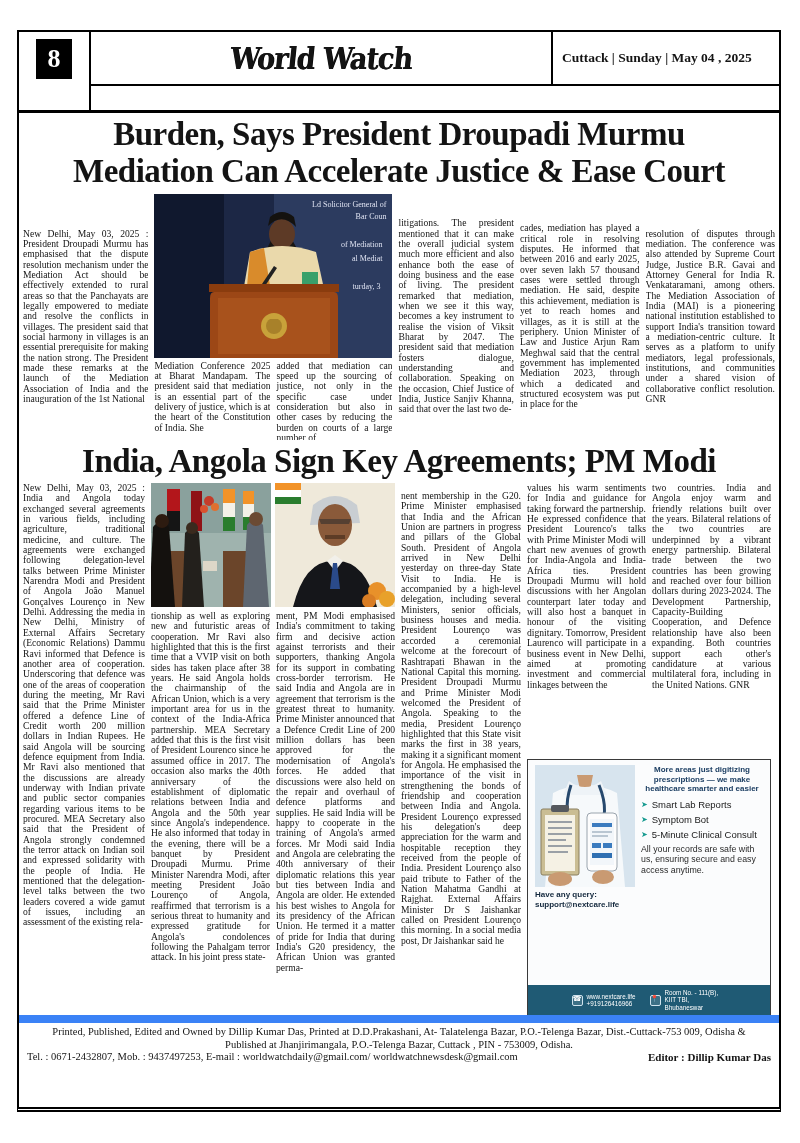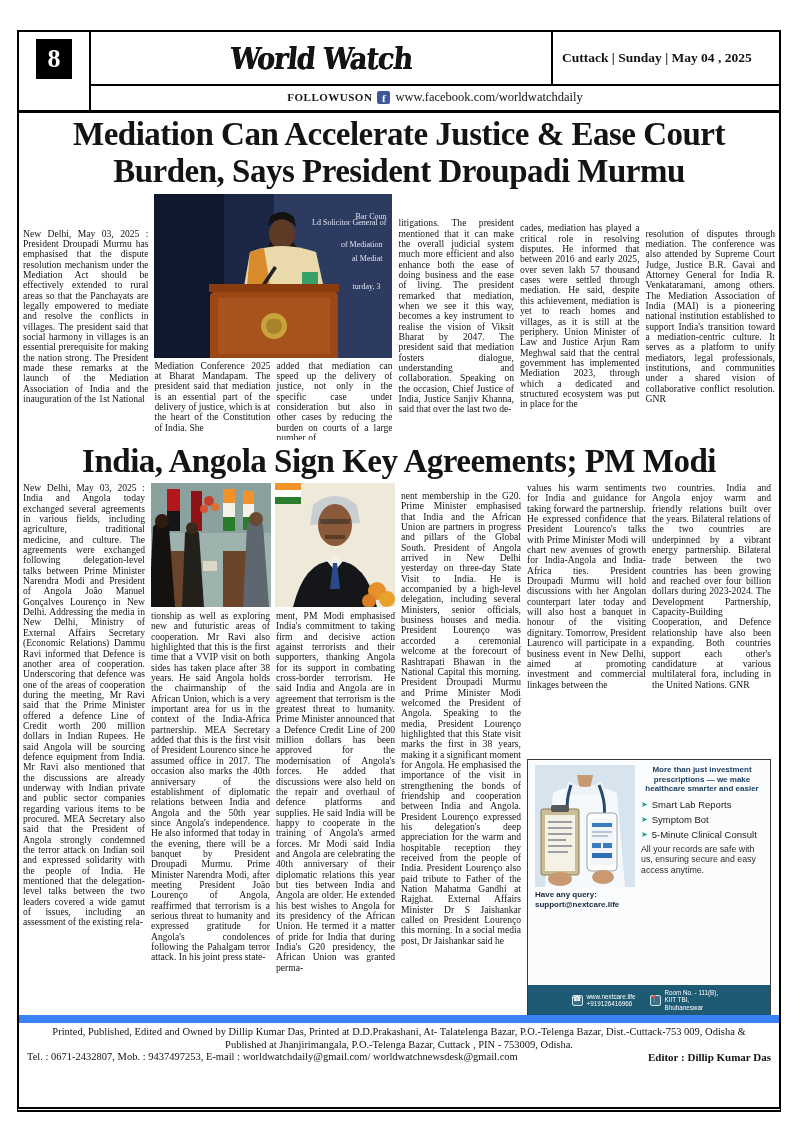--- a/index.html
+++ b/index.html
@@ -81,31 +81,26 @@
       <div class="h-left">
         <div class="pagenum">8</div>
       </div>
       <div class="h-main">
         <div class="h-row1">
           <div class="h-logo-cell">
             <div class="masthead">World Watch</div>
           </div>
           <div class="h-date-cell">Cuttack | Sunday | May 04 , 2025</div>
         </div>
-        <div class="h-row2">
-          <span class="follow">FOLLOWUSON</span>
-          <span class="fbicon">f</span>
-          <span class="fburl">www.facebook.com/worldwatchdaily</span>
-        </div>
       </div>
     </div>
 
     <div class="headline">
+      <span class="hl">Burden, Says President Droupadi Murmu</span>
       <span class="hl">Mediation Can Accelerate Justice &amp; Ease Court</span>
-      <span class="hl">Burden, Says President Droupadi Murmu</span>
     </div>
 
     <div class="cols cols1">
       <div class="col a1c1">New Delhi, May 03, 2025 : President Droupadi Murmu has emphasised that the dispute resolution mechanism under the Mediation Act should be effectively extended to rural areas so that the Panchayats are legally empowered to mediate and resolve the conflicts in villages. The president said that social harmony in villages is an essential prerequisite for making the nation strong. The President made these remarks at the launch of the Mediation Association of India and the inauguration of the 1st National</div>
 
       <div class="a1mid">
         <div class="photo-wrap">
           <svg width="238" height="164" viewBox="0 0 238 164">
             <rect x="0" y="0" width="238" height="164" fill="#1c2745"></rect>
             <rect x="120" y="0" width="118" height="164" fill="#3a4c74" opacity="0.55"></rect>
@@ -117,29 +112,29 @@
             <path d="M96 58 l14 -4 8 50 -26 0 z" fill="#d98b2b"></path>
             <rect x="148" y="78" width="16" height="14" fill="#39a06a"></rect>
             <path d="M120 72 l-16 24 3 2 16 -24 z" fill="#222"></path>
             <rect x="55" y="90" width="130" height="8" fill="#8a3c0e"></rect>
             <path d="M60 98 h120 q4 0 4 6 v60 h-128 v-60 q0 -6 4 -6 z" fill="#9c4716"></path>
             <rect x="64" y="104" width="112" height="56" fill="#a8521c"></rect>
             <circle cx="120" cy="132" r="13" fill="#c8a23a"></circle>
             <circle cx="120" cy="132" r="8" fill="#a8812a"></circle>
             <rect x="116" y="120" width="8" height="5" fill="#c8a23a"></rect>
           </svg>
-          <span class="backdrop-line" style="right:6px; top:24px;">Ld Solicitor General of</span>
+          <span class="backdrop-line" style="right:6px; top:6px;">Ld Solicitor General of</span>
           <span class="backdrop-line" style="right:6px; top:18px;">Bar Coun</span>
           <span class="backdrop-line" style="right:10px; top:46px;">of Mediation</span>
           <span class="backdrop-line" style="right:10px; top:60px;">al Mediat</span>
           <span class="backdrop-line" style="right:12px; top:88px;">turday, 3</span>
         </div>
         <div class="undercols">
           <div class="col">Mediation Conference 2025 at Bharat Mandapam. The president said that mediation is an essential part of the delivery of justice, which is at the heart of the Constitution of India. She</div>
-          <div class="col">added that mediation can speed up the delivery of justice, not only in the specific case under consideration but also in other cases by reducing the burden on courts of a large number of</div>
+          <div class="col">added that mediation can speed up the sourcing of justice, not only in the specific case under consideration but also in other cases by reducing the burden on courts of a large number of</div>
         </div>
       </div>
 
       <div class="col a1c3">litigations. The president mentioned that it can make the overall judicial system much more efficient and also enhance both the ease of doing business and the ease of living. The president remarked that mediation, when we see it this way, becomes a key instrument to realise the vision of Viksit Bharat by 2047. The president said that mediation fosters dialogue, understanding and collaboration. Speaking on the occasion, Chief Justice of India, Justice Sanjiv Khanna, said that over the last two de-</div>
       <div class="col a1c4">cades, mediation has played a critical role in resolving disputes. He informed that between 2016 and early 2025, over seven lakh 57 thousand cases were settled through mediation. He said, despite this achievement, mediation is yet to reach homes and villages, as it is still at the periphery. Union Minister of Law and Justice Arjun Ram Meghwal said that the central government has implemented Mediation 2023, through which a dedicated and structured ecosystem was put in place for the</div>
       <div class="col a1c5">resolution of disputes through mediation. The conference was also attended by Supreme Court Judge, Justice B.R. Gavai and Attorney General for India R. Venkataramani, among others. The Mediation Association of India (MAI) is a pioneering national institution established to support India's transition toward a mediation-centric culture. It serves as a platform to unify mediators, legal professionals, institutions, and communities under a shared vision of collaborative conflict resolution. GNR</div>
     </div>
 
     <div class="headline">
       <span class="hl">India, Angola Sign Key Agreements; PM Modi</span>
@@ -236,21 +231,21 @@
                 <rect x="57" y="66" width="20" height="2" fill="#b9c6d2"></rect>
                   <rect x="57" y="70" width="16" height="2" fill="#b9c6d2"></rect>
                 <rect x="57" y="78" width="9" height="5" fill="#3b7bbf"></rect>
                   <rect x="68" y="78" width="9" height="5" fill="#3b7bbf"></rect>
                 <rect x="57" y="88" width="20" height="5" fill="#2f6fb2"></rect>
                 <ellipse cx="25" cy="114" rx="12" ry="7" fill="#c99a72"></ellipse>
                 <ellipse cx="68" cy="112" rx="11" ry="7" fill="#c99a72"></ellipse>
               </svg>
             </div>
             <div class="ad-right">
-              <div class="ad-pitch">More than just investment prescriptions — we make healthcare smarter and easier</div>
+              <div class="ad-pitch">More areas just digitizing prescriptions — we make healthcare smarter and easier</div>
               <div class="ad-bullets">
                 <div class="ad-bullet">
                   <span class="barrow">➤</span>
                   <span>Smart Lab Reports</span>
                 </div>
                 <div class="ad-bullet">
                   <span class="barrow">➤</span>
                   <span>Symptom Bot</span>
                 </div>
                 <div class="ad-bullet">

